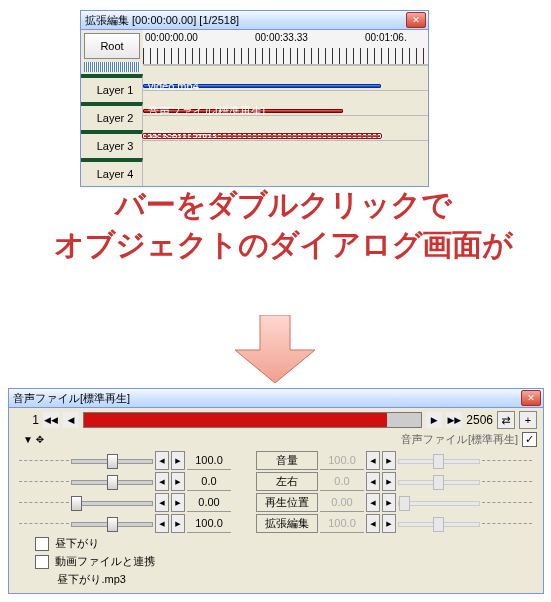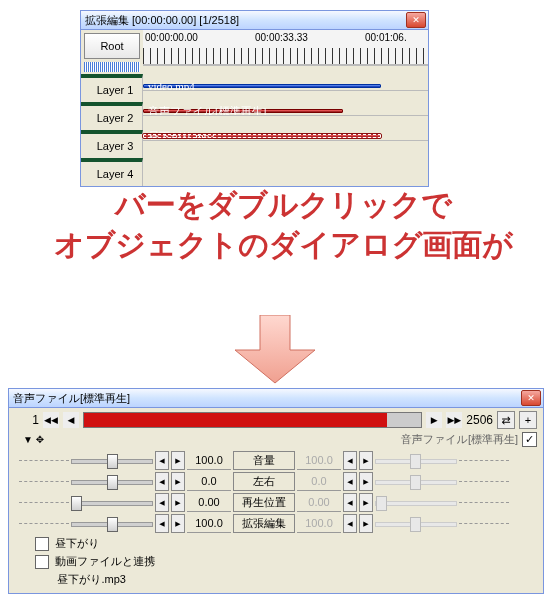--- a/index.html
+++ b/index.html
@@ -87,21 +87,20 @@
   background: #ece9d8;
 }
 .clip {
   position: absolute; top: 18px; bottom: 2px;
   border-radius: 1px;
   color: #fff;
   font-size: 11px;
   padding-left: 4px;
   display: flex; align-items: center;
   box-sizing: border-box;
-  font-family: Liberation Serif, serif;
 }
 .clip-blue { left:0; width: 238px; background: linear-gradient(#6a9cff,#0a2ca8); border:1px solid #0030a0; }
 .clip-red1 { left:0; width: 200px; background: linear-gradient(#ff6868,#8c1212); border:1px solid #700; }
 .clip-red2 { left:0; width: 238px; background: linear-gradient(#ff6868,#8c1212); border:1px dashed #fff; outline:1px solid #8c1212; }
 
 
 .anno {
   position: absolute;
   left: 8px; width: 551px; top: 185px;
   text-align: center;
@@ -175,21 +174,21 @@
   width:44px; height:17px;
   border-bottom:1px solid #999;
   text-align:center; font-size:11px;
   display:flex;align-items:center;justify-content:center;
 }
 .val-dim { color:#aaa; }
 .param-name {
   width:60px; height:17px;
   border:1px solid #888;
   text-align:center; font-size:11px;
-  display:flex;align-items:center;justify-content:center;
+  display:flex;align-items:center;justify-content:center;margin-left:23px;
 }
 .disabled .sl-thumb-left,.disabled .sl-thumb-right{background:#e8e8e8;border-color:#bbb;}
 .disabled .sl-track-left,.disabled .sl-track-right{background:#e8e8e8;border-color:#ccc;}
 .cb-row { display:flex; align-items:center; gap:6px; margin:3px 0 0 20px; font-size:11px; }
 .cb {
   width:12px; height:12px; border:1px solid #666; background:#fff;
   position:relative;display:inline-flex;align-items:center;justify-content:center;font-size:10px;
 }
 .ref-row { display:flex; align-items:center; gap:6px; margin:3px 0 0 42px; font-size:11px; }
 .ref-btn {

